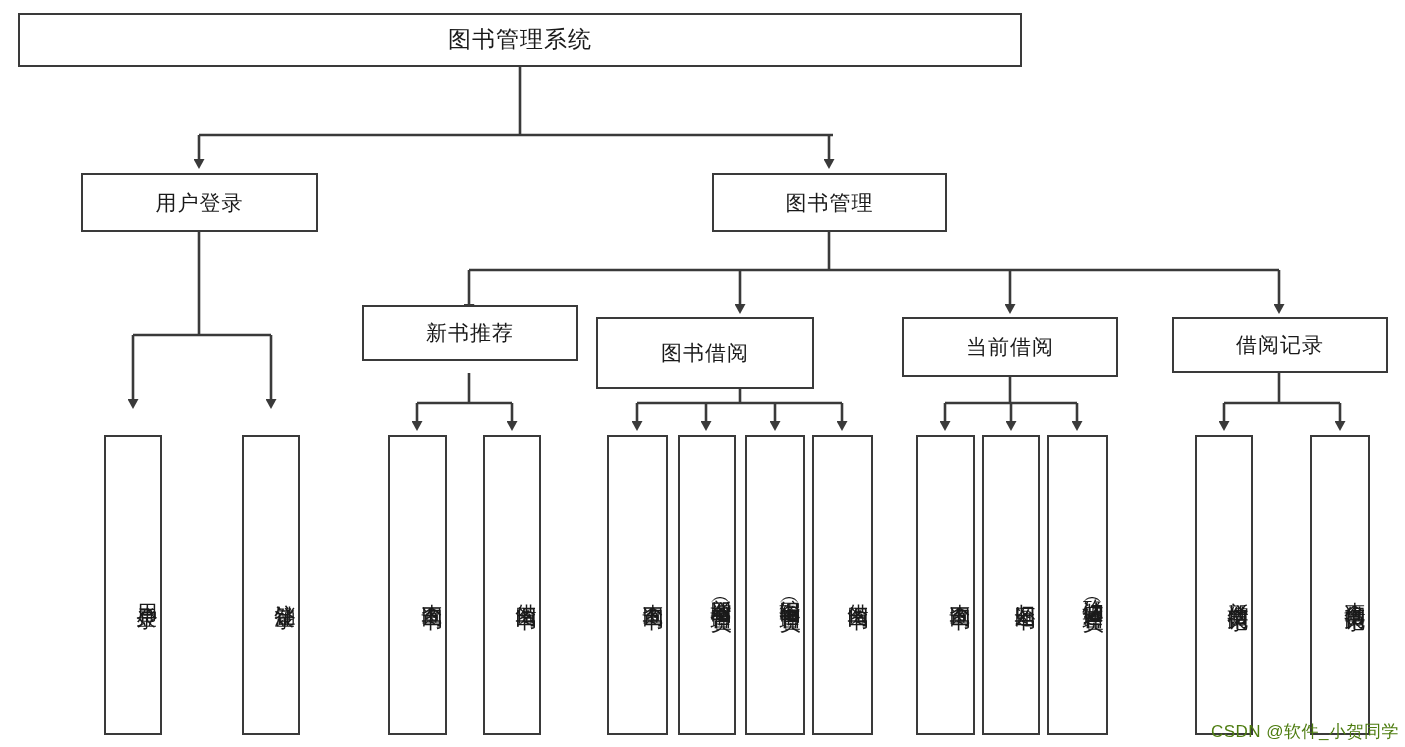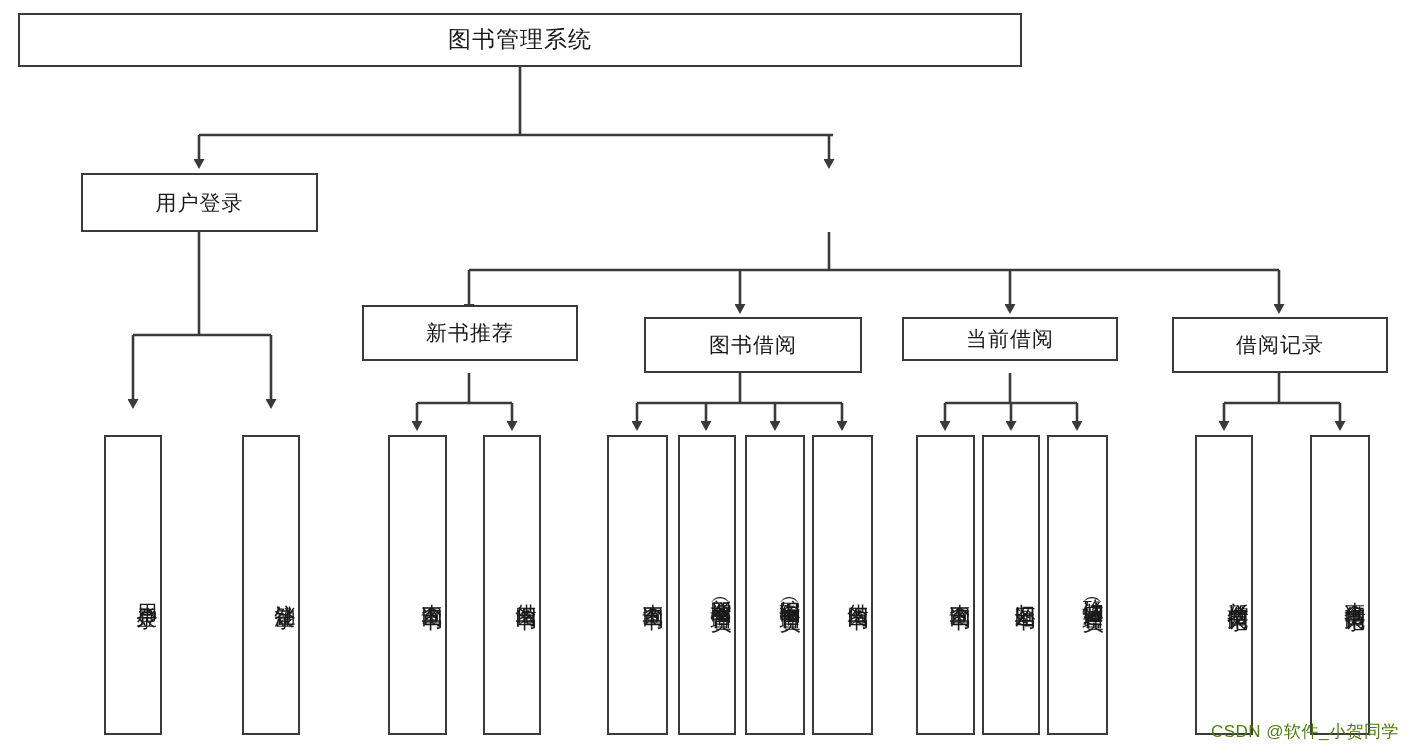--- a/index.html
+++ b/index.html
@@ -122,26 +122,27 @@
       <path d="M1224,403 L1340,403"></path>
       <path d="M1224,403 L1224,422" marker-end="url(#arrow)"></path>
       <path d="M1340,403 L1340,422" marker-end="url(#arrow)"></path>
     </g>
   </svg>
 
   <div class="node node-h" id="root-node" style="left:18px; top:13px; width:1004px; height:54px;">图书管理系统</div>
 
   <div class="node node-h" style="left:81px; top:173px; width:237px; height:59px;">用户登录</div>
 
+  <div class="node node-h" style="left:712px; top:173px; width:235px; height:59px;">图书管理</div>
 
   <div class="node node-h" style="left:362px; top:305px; width:216px; height:56px;">新书推荐</div>
 
-  <div class="node node-h" style="left:644px; top:317px; width:218px; height:56px;">图书借阅</div>
+  <div class="node node-h" style="left:596px; top:317px; width:218px; height:72px;">图书借阅</div>
 
-  <div class="node node-h" style="left:902px; top:317px; width:216px; height:44px;">当前借阅</div>
+  <div class="node node-h" style="left:902px; top:317px; width:216px; height:60px;">当前借阅</div>
 
   <div class="node node-h" style="left:1172px; top:317px; width:216px; height:56px;">借阅记录</div>
 
   <div class="node node-v" style="left:104px; top:435px; width:58px; height:300px;">
     <span class="vlabel">用户登录</span>
   </div>
 
   <div class="node node-v" style="left:242px; top:435px; width:58px; height:300px;">
     <span class="vlabel">注销登录</span>
   </div>

